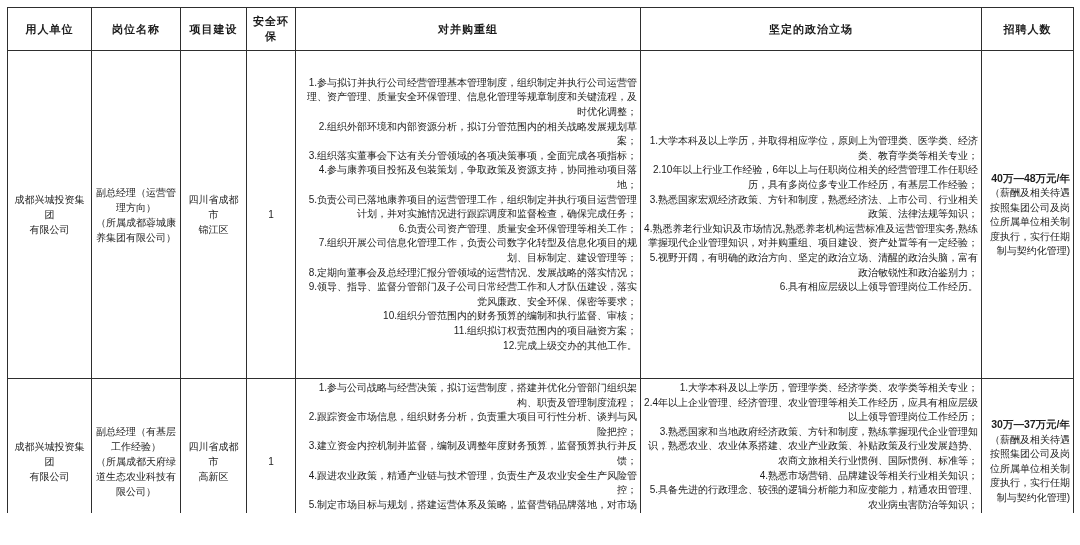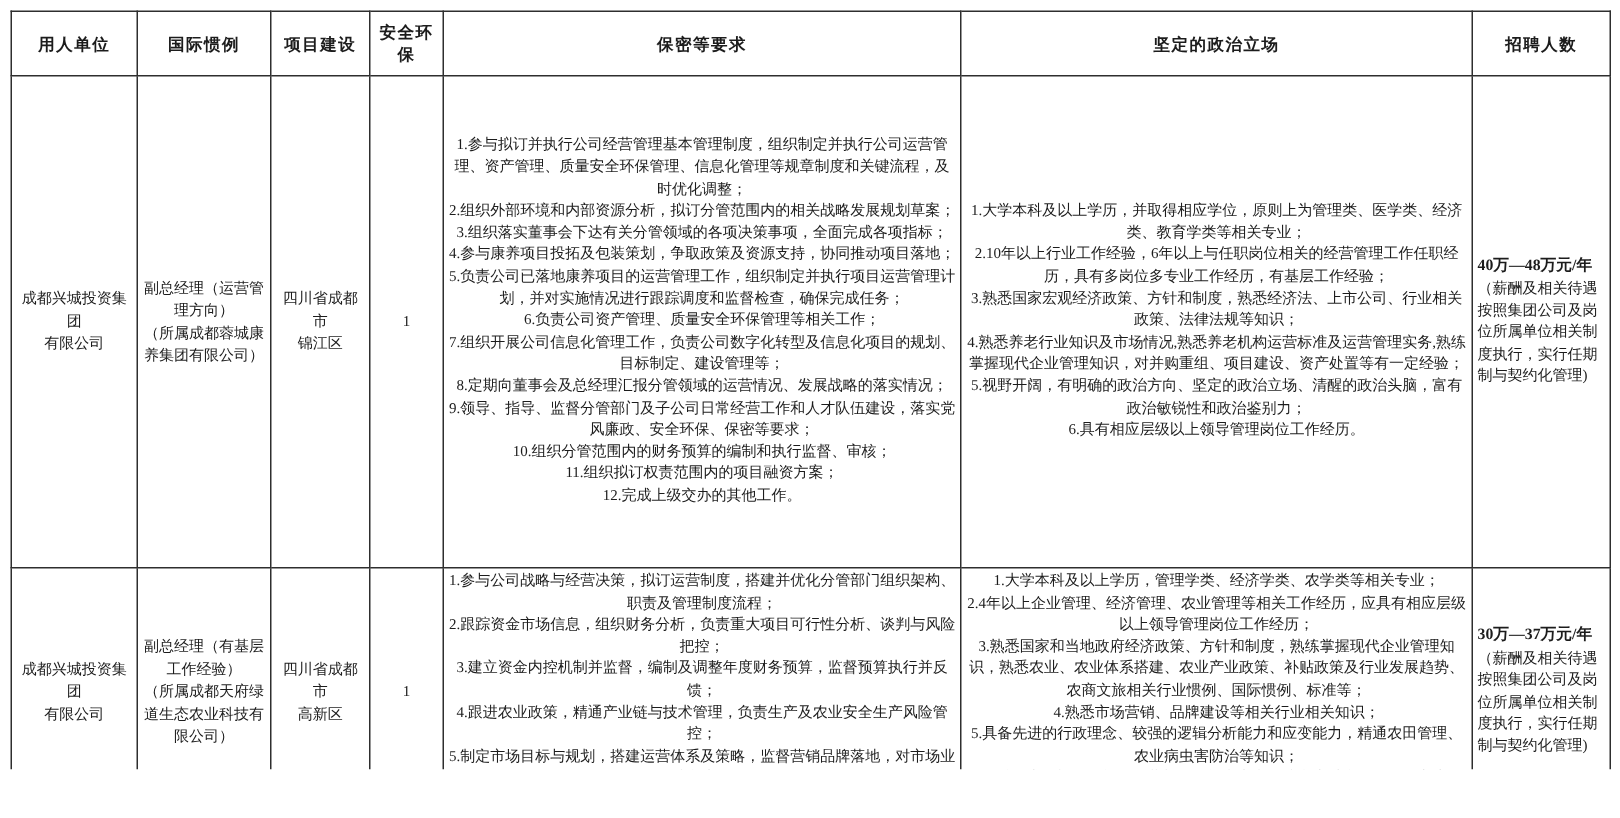--- a/index.html
+++ b/index.html
@@ -5,21 +5,21 @@
   html, body {
     margin: 0;
     padding: 0;
     background: #ffffff;
   }
   .page {
     position: relative;
     width: 1080px;
     height: 513px;
     background: #ffffff;
-    font-family: Liberation Serif, serif;
+    font-family: Liberation Sans, sans-serif;
     color: #1c1c1c;
     overflow: hidden;
   }
   table.jobs {
     position: absolute;
     left: 7px;
     top: 7px;
     width: 1066px;
     border-collapse: collapse;
     table-layout: fixed;
@@ -43,29 +43,29 @@
     letter-spacing: 1px;
   }
   td.cell-center {
     text-align: center;
     vertical-align: middle;
     font-size: 10px;
     line-height: 15px;
     white-space: pre-line;
   }
   td.cell-left {
-    text-align: center;
+    text-align: right;
     vertical-align: middle;
     font-size: 10px;
     line-height: 14.6px;
     white-space: pre-line;
     padding: 2px 4px;
   }
   td.cell-salary {
-    text-align: left;
+    text-align: right;
     vertical-align: middle;
     font-size: 10px;
     line-height: 14.5px;
   }
   .salary-amount {
     font-weight: bold;
     font-size: 10.5px;
     margin-bottom: 1px;
   }
   .salary-note {
@@ -82,24 +82,24 @@
       <col style="width:89px">
       <col style="width:66px">
       <col style="width:49px">
       <col style="width:345px">
       <col style="width:341px">
       <col style="width:92px">
     </colgroup>
     <thead>
       <tr>
         <th class="hdr">用人单位</th>
-        <th class="hdr">国际惯例</th>
+        <th class="hdr">岗位名称</th>
         <th class="hdr">项目建设</th>
         <th class="hdr">安全环保</th>
-        <th class="hdr">保密等要求</th>
+        <th class="hdr">对并购重组</th>
         <th class="hdr">坚定的政治立场</th>
         <th class="hdr">招聘人数</th>
       </tr>
     </thead>
     <tbody>
       <tr class="row-a">
         <td class="cell-center">成都兴城投资集团
 有限公司</td>
         <td class="cell-center">副总经理（运营管理方向）
 （所属成都蓉城康养集团有限公司）</td>

